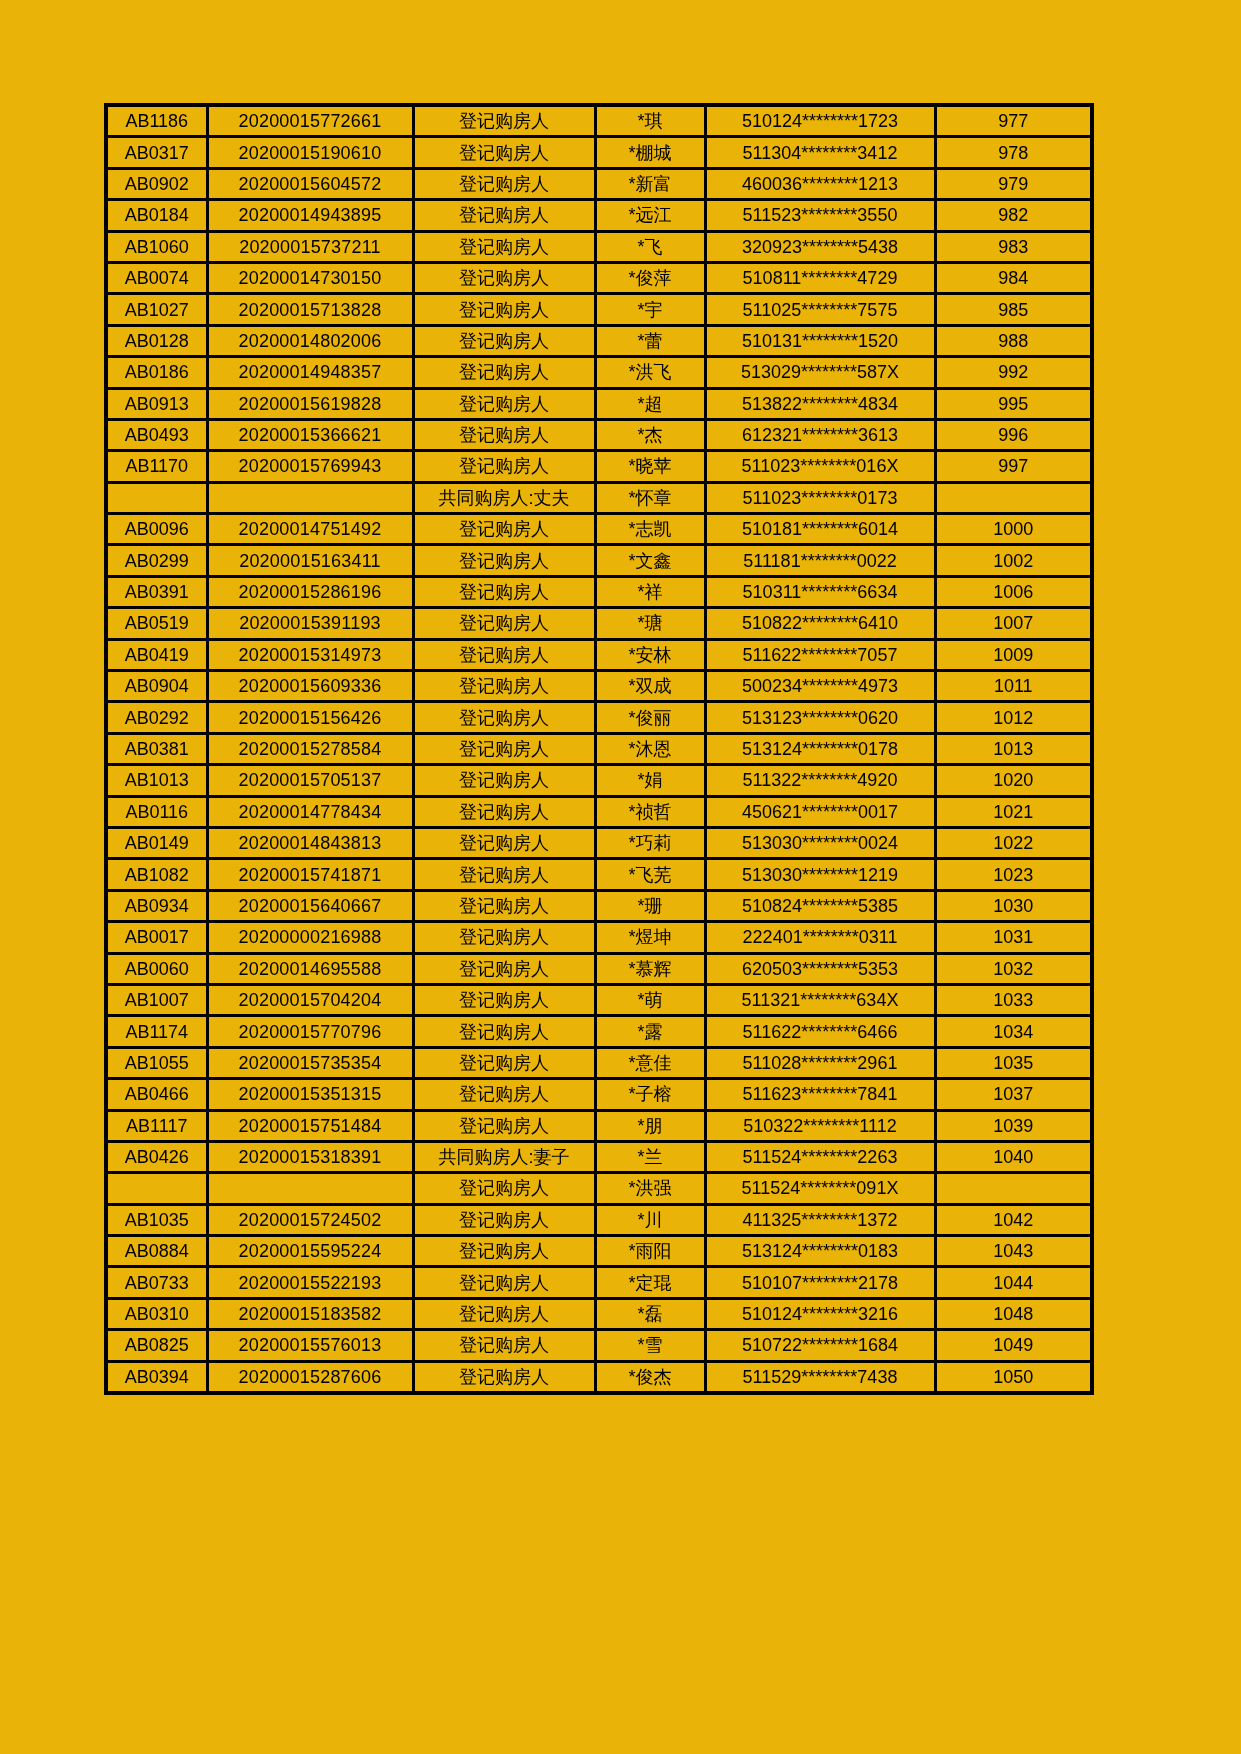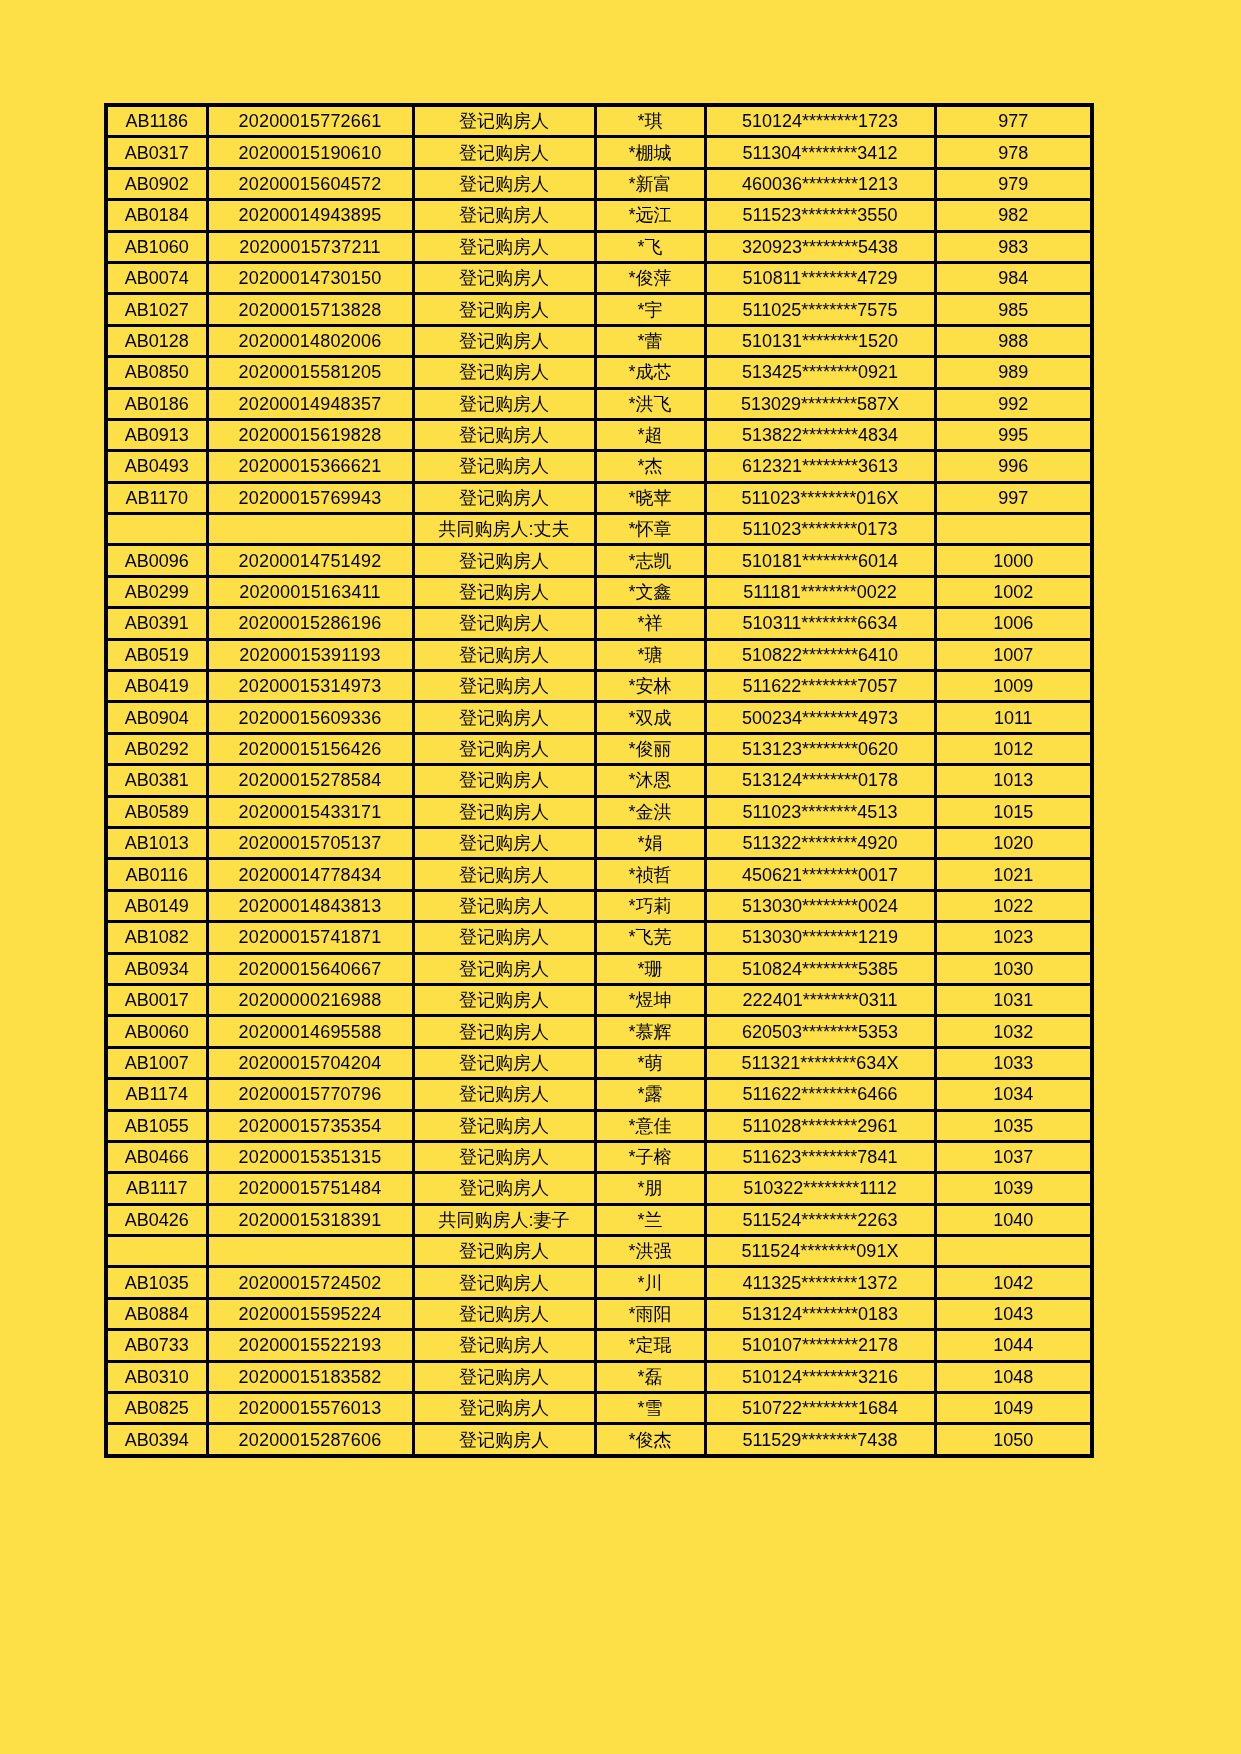--- a/index.html
+++ b/index.html
@@ -11,21 +11,21 @@
     width: 1241px;
     height: 1754px;
     position: relative;
     font-family: "Liberation Sans", sans-serif;
     color: #000000;
   }
   .sheet {
     position: absolute;
     left: 0; top: 0;
     width: 1241px; height: 1754px;
-    background: #fde047;
+    background: #eab308;
   }
   table.registry {
     position: absolute;
     left: 104px;
     top: 103px;
     width: 986px;
     border-collapse: collapse;
     table-layout: fixed;
     border: 4px solid #000000;
   }
@@ -121,28 +121,20 @@
         </tr>
         <tr>
           <td class="col-code">AB0128</td>
           <td class="col-serial">20200014802006</td>
           <td class="col-role">登记购房人</td>
           <td class="col-name">*蕾</td>
           <td class="col-id_masked">510131********1520</td>
           <td class="col-seq">988</td>
         </tr>
         <tr>
-          <td class="col-code">AB0850</td>
-          <td class="col-serial">20200015581205</td>
-          <td class="col-role">登记购房人</td>
-          <td class="col-name">*成芯</td>
-          <td class="col-id_masked">513425********0921</td>
-          <td class="col-seq">989</td>
-        </tr>
-        <tr>
           <td class="col-code">AB0186</td>
           <td class="col-serial">20200014948357</td>
           <td class="col-role">登记购房人</td>
           <td class="col-name">*洪飞</td>
           <td class="col-id_masked">513029********587X</td>
           <td class="col-seq">992</td>
         </tr>
         <tr>
           <td class="col-code">AB0913</td>
           <td class="col-serial">20200015619828</td>
@@ -233,28 +225,20 @@
         </tr>
         <tr>
           <td class="col-code">AB0381</td>
           <td class="col-serial">20200015278584</td>
           <td class="col-role">登记购房人</td>
           <td class="col-name">*沐恩</td>
           <td class="col-id_masked">513124********0178</td>
           <td class="col-seq">1013</td>
         </tr>
         <tr>
-          <td class="col-code">AB0589</td>
-          <td class="col-serial">20200015433171</td>
-          <td class="col-role">登记购房人</td>
-          <td class="col-name">*金洪</td>
-          <td class="col-id_masked">511023********4513</td>
-          <td class="col-seq">1015</td>
-        </tr>
-        <tr>
           <td class="col-code">AB1013</td>
           <td class="col-serial">20200015705137</td>
           <td class="col-role">登记购房人</td>
           <td class="col-name">*娟</td>
           <td class="col-id_masked">511322********4920</td>
           <td class="col-seq">1020</td>
         </tr>
         <tr>
           <td class="col-code">AB0116</td>
           <td class="col-serial">20200014778434</td>

